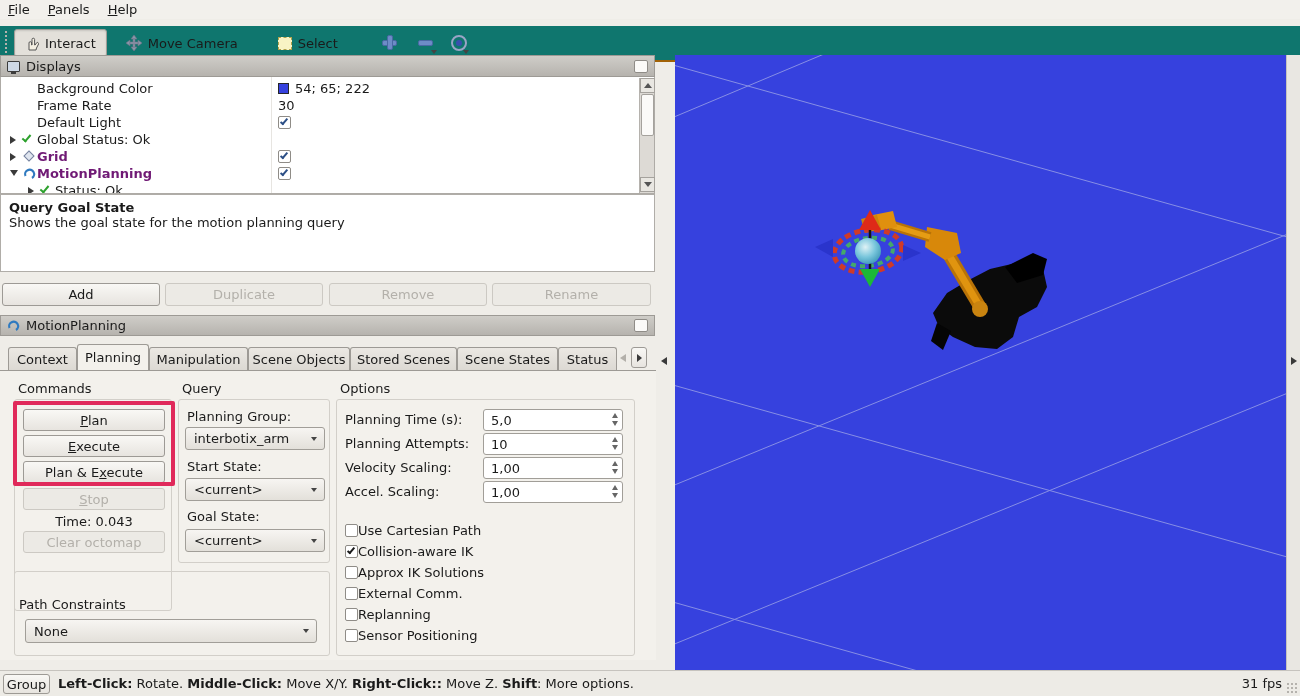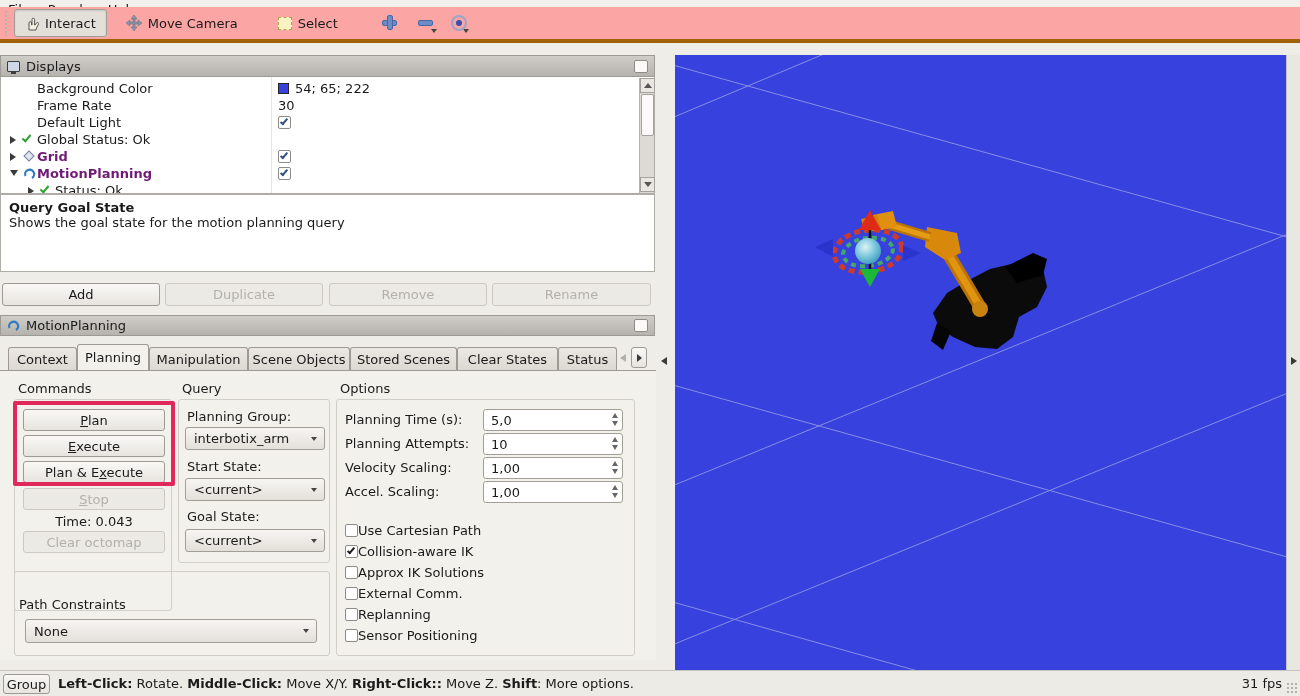--- a/index.html
+++ b/index.html
@@ -6,21 +6,21 @@
   html,body { width:1300px; height:696px; overflow:hidden; }
   #app { position:relative; width:1300px; height:696px; background:#efede8; font-size:13px; color:#1a1a1a; }
   .abs { position:absolute; }
 
   
   .menubar { left:0; top:0; width:1300px; height:19px; background:#f2f0ec; display:flex; align-items:center; padding-left:8px; gap:18px; }
   .menu-item { cursor:default; }
   u { text-decoration:underline; }
 
   
-  .toolbar { left:0; top:7px; width:1300px; height:36px; background:#fca5a5; border-bottom:4px solid #a16207; display:flex; align-items:center; }
+  .toolbar { left:0; top:26px; width:1300px; height:36px; background:#0f766e; border-bottom:2px solid #a16207; display:flex; align-items:center; }
   .tb-handle { width:5px; height:26px; margin-left:4px; margin-right:5px;
     background-image:radial-gradient(circle, #b5b2ad 1px, transparent 1.3px); background-size:4px 4px; }
   .tool-btn { height:28px; display:flex; align-items:center; gap:6px; padding:0 10px; border-radius:3px; border:1px solid transparent; }
   .tool-btn.pressed { background:#e3e0da; border:1px solid #a19e98; box-shadow:inset 0 1px 2px rgba(0,0,0,.12); }
   .sel-icon { width:14px; height:13px; background:#f8f3c4; border:1px dashed #b0a14a; }
   .plus-icon, .minus-icon { position:relative; width:18px; height:18px; }
   .plus-icon div, .minus-icon div { position:absolute; background:#6d8cc7; border:1px solid #4a69a4; border-radius:2px; }
   .ph { left:1px; top:6px; width:15px; height:6px; }
   .pv { left:6px; top:1px; width:6px; height:15px; }
   .focus-icon { width:16px; height:16px; border-radius:50%; border:2px solid #9aa4c6; position:relative; }
@@ -261,21 +261,21 @@
     <div class="tab" style="left:149px;width:99px">
         <span>Manipulation</span>
       </div>
     <div class="tab" style="left:248px;width:102px">
         <span>Scene Objects</span>
       </div>
     <div class="tab" style="left:350px;width:107px">
         <span>Stored Scenes</span>
       </div>
     <div class="tab" style="left:457px;width:101px">
-        <span>Clear States</span>
+        <span>Scene States</span>
       </div>
     <div class="tab" style="left:558px;width:59px">
         <span>Status</span>
       </div>
     <div class="tabscroll" style="left:620px">
       <div class="tri-l" style="border-right-color:#b3b0aa"></div>
       <div class="btn" style="width:16px;height:21px">
           <div class="tri-r" style="border-left-width:5px"></div>
         </div>
     </div>

